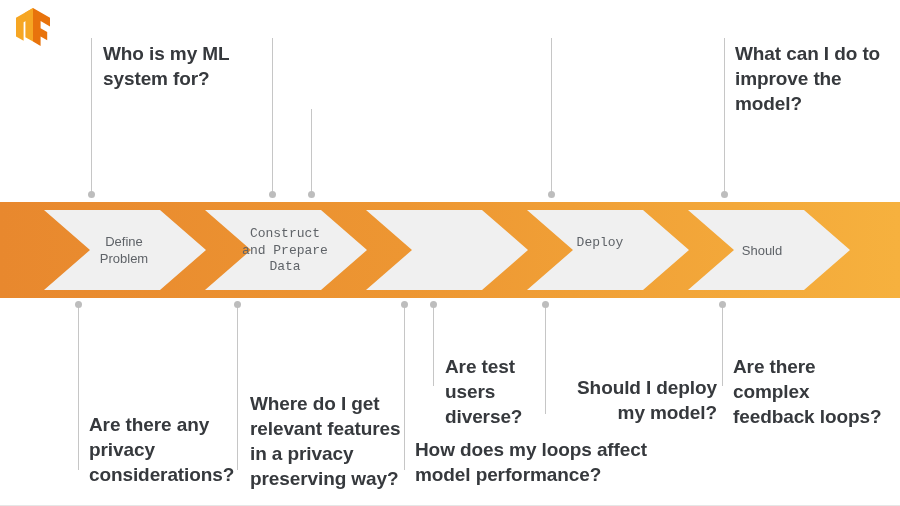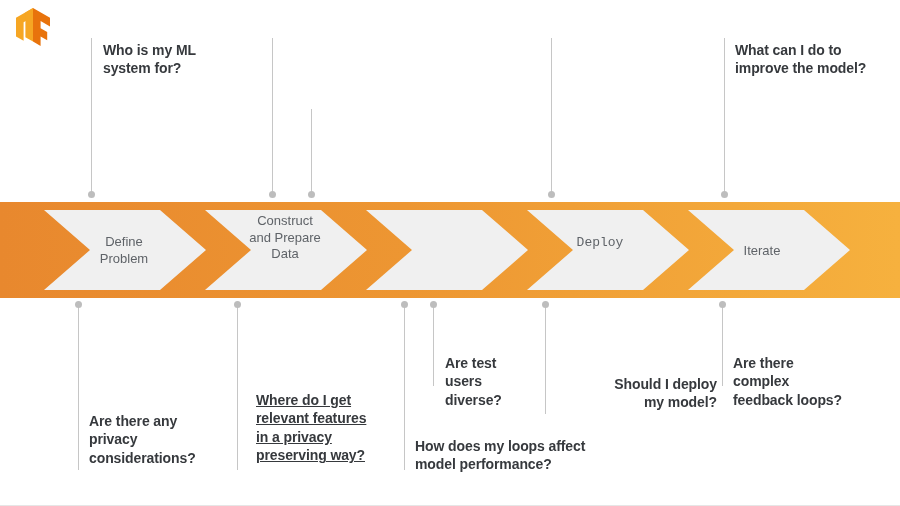--- a/index.html
+++ b/index.html
@@ -53,21 +53,21 @@
     width: 7px;
     height: 7px;
     border-radius: 50%;
     background: #bdbdbd;
   }
 
   
   .callout {
     position: absolute;
     color: #36393d;
-    font-size: 14px;
+    font-size: 19px;
     font-weight: bold;
     line-height: 1.32;
     letter-spacing: -0.1px;
     white-space: pre-line;
   }
 
   
   .stage-label {
     position: absolute;
     color: #5f6368;
@@ -103,25 +103,25 @@
       <path d="M 44,8 L 160,8 L 206,48 L 160,88 L 44,88 L 90,48 Z"></path>
       <path d="M 205,8 L 321,8 L 367,48 L 321,88 L 205,88 L 251,48 Z"></path>
       <path d="M 366,8 L 482,8 L 528,48 L 482,88 L 366,88 L 412,48 Z"></path>
       <path d="M 527,8 L 643,8 L 689,48 L 643,88 L 527,88 L 573,48 Z"></path>
       <path d="M 688,8 L 804,8 L 850,48 L 804,88 L 688,88 L 734,48 Z"></path>
     </g>
   </svg>
 
   <div class="stage-label" style="left:124px; top:251px;">Define
 Problem</div>
-  <div class="stage-label" style="left:285px; top:238px;">Construct
+  <div class="stage-label" style="left:285px; top:251px;font-family:Liberation Mono, monospace;">Construct
 and Prepare
 Data</div>
   <div class="stage-label" style="left:600px; top:243px;font-family:Liberation Mono, monospace;">Deploy</div>
-  <div class="stage-label" style="left:762px; top:251px;">Iterate</div>
+  <div class="stage-label" style="left:762px; top:251px;">Should</div>
 
   <div class="leader" style="left:91px;  top:38px;  height:156px;"></div>
   <div class="leader-dot" style="left:88px;  top:191px;"></div>
   <div class="callout" style="left:103px; top:41px;  width:170px;">Who is my ML
 system for?</div>
 
   <div class="leader" style="left:272px; top:38px;  height:156px;"></div>
   <div class="leader-dot" style="left:269px; top:191px;"></div>
 
   <div class="leader" style="left:311px; top:109px; height:85px;"></div>
@@ -136,21 +136,21 @@
 improve the model?</div>
 
   <div class="leader" style="left:78px;  top:304px; height:166px;"></div>
   <div class="leader-dot" style="left:75px;  top:301px;"></div>
   <div class="callout" style="left:89px;  top:412px; width:150px;">Are there any
 privacy
 considerations?</div>
 
   <div class="leader" style="left:237px; top:304px; height:166px;"></div>
   <div class="leader-dot" style="left:234px; top:301px;"></div>
-  <div class="callout" style="left:256px; top:391px; width:160px;text-decoration:underline;">Where do I get
+  <div class="callout" style="left:250px; top:391px; width:160px;">Where do I get
 relevant features
 in a privacy
 preserving way?</div>
 
   <div class="leader" style="left:404px; top:304px; height:166px;"></div>
   <div class="leader-dot" style="left:401px; top:301px;"></div>
   <div class="callout" style="left:415px; top:437px; width:240px;">How does my loops affect
 model performance?</div>
 
   <div class="leader" style="left:433px; top:304px; height:82px;"></div>

